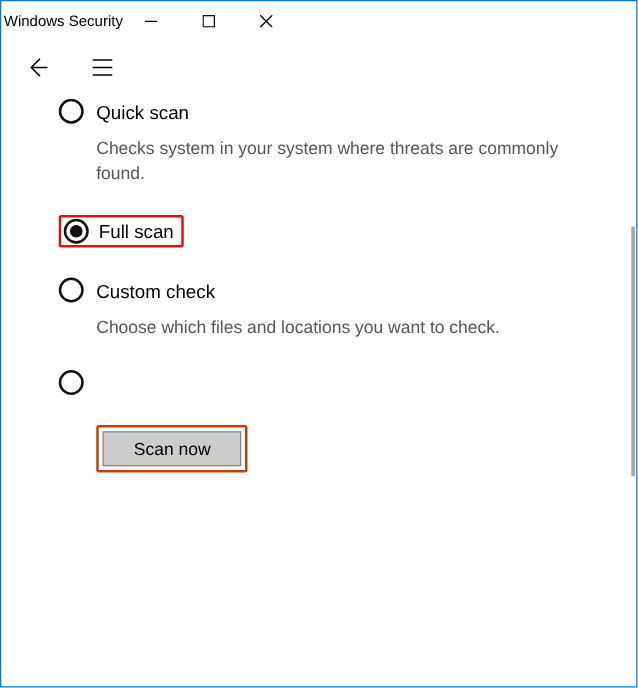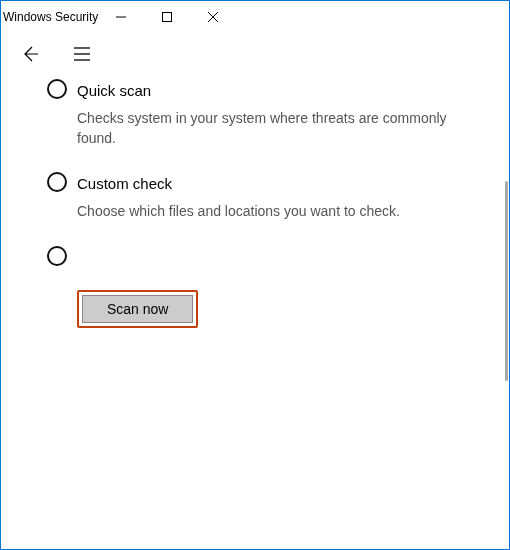--- a/index.html
+++ b/index.html
@@ -164,20 +164,26 @@
 
   <div class="option">
     <div class="option-head">
       <span class="radio"></span>
       <span class="option-label">Quick scan</span>
     </div>
     <div class="option-desc">Checks system in your system where threats are commonly found.</div>
   </div>
 
   <div class="option">
+    <div class="option-head">
+      <span class="highlight">
+        <span class="radio selected"></span>
+        <span class="option-label">Full scan</span>
+      </span>
+    </div>
   </div>
 
   <div class="option">
     <div class="option-head">
       <span class="radio"></span>
       <span class="option-label">Custom check</span>
     </div>
     <div class="option-desc">Choose which files and locations you want to check.</div>
   </div>
 

